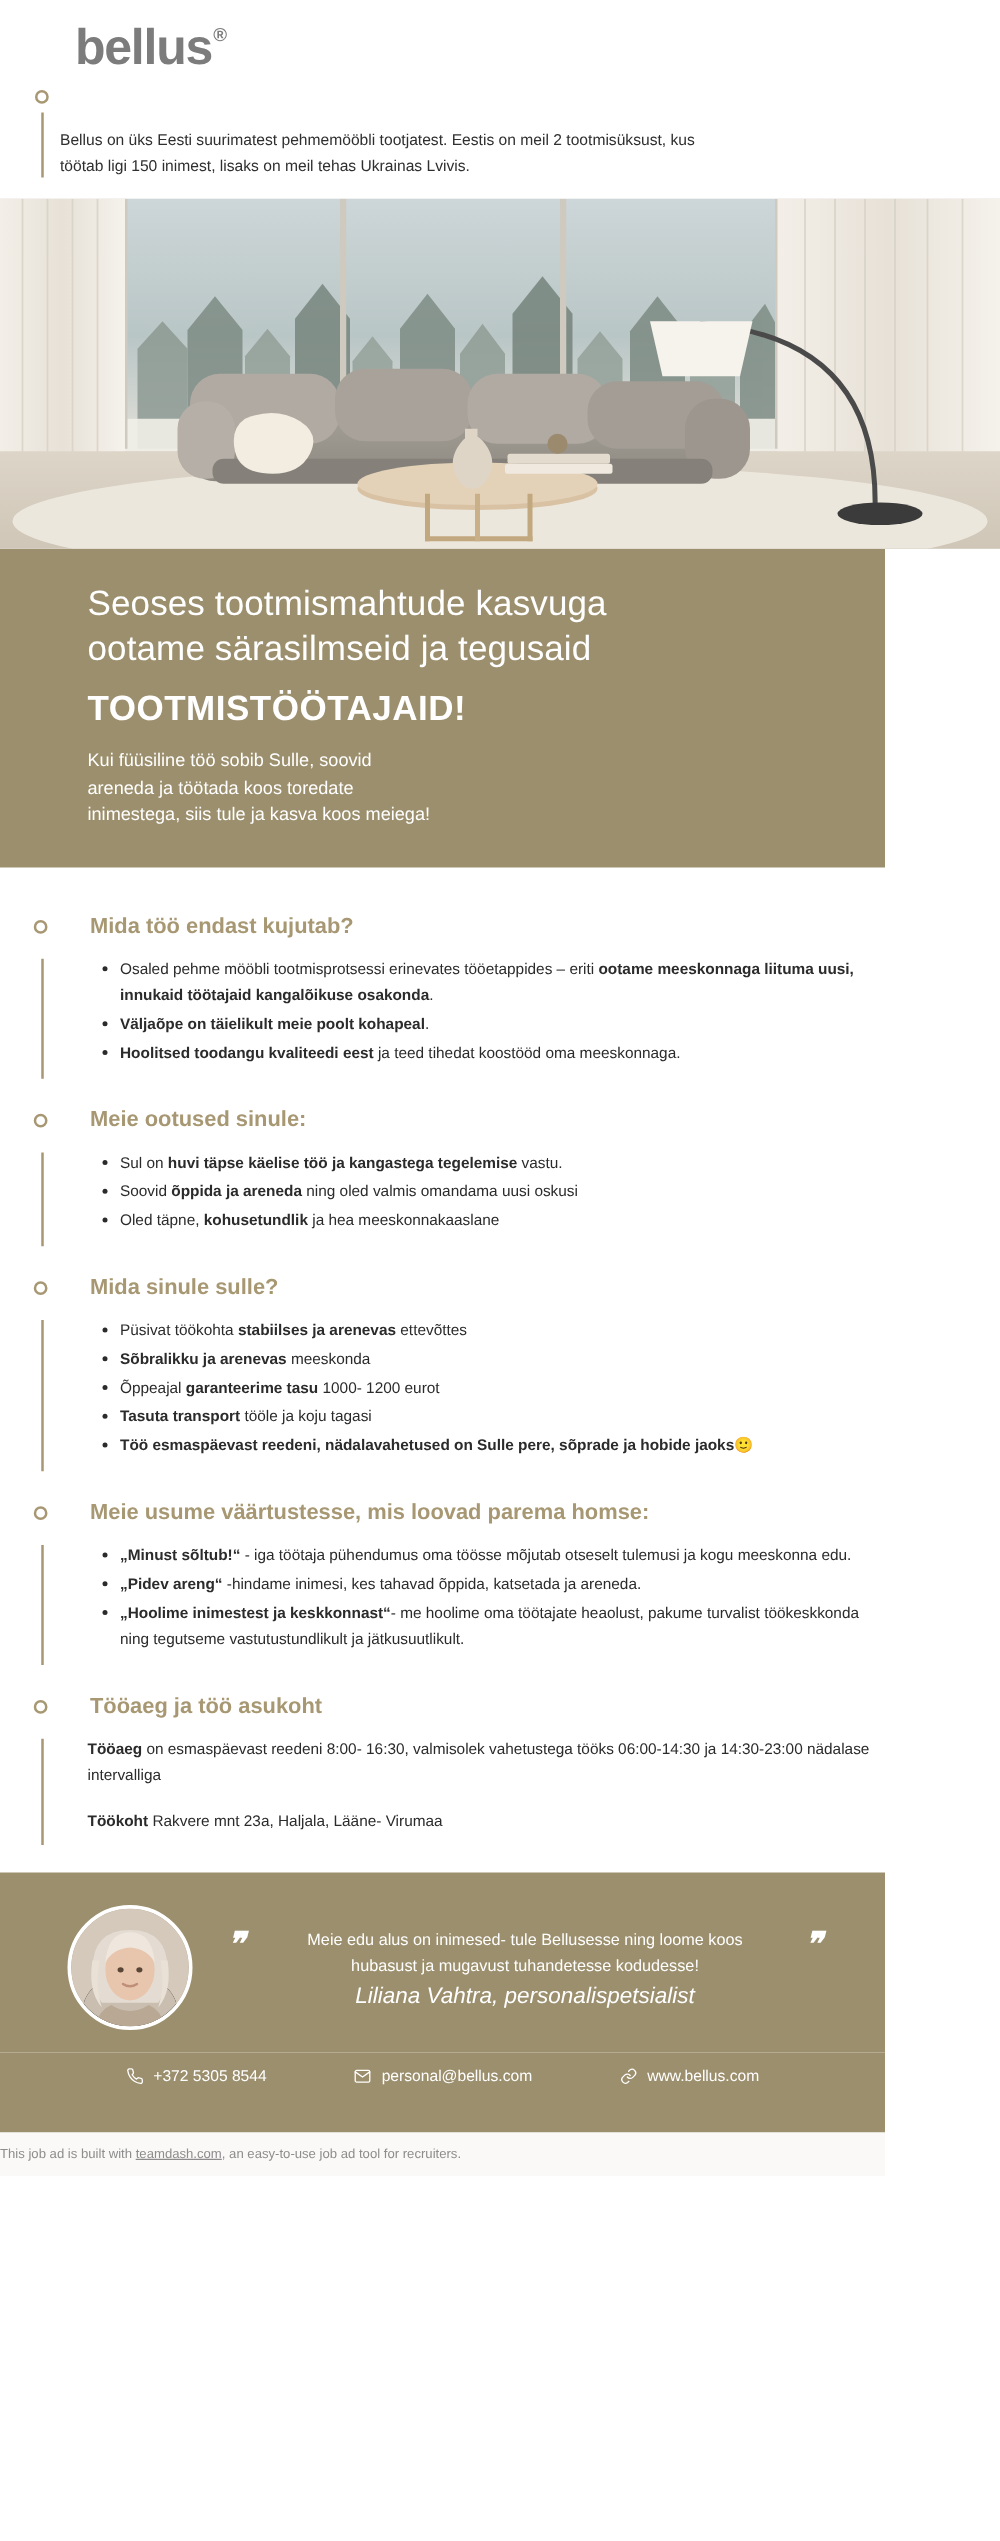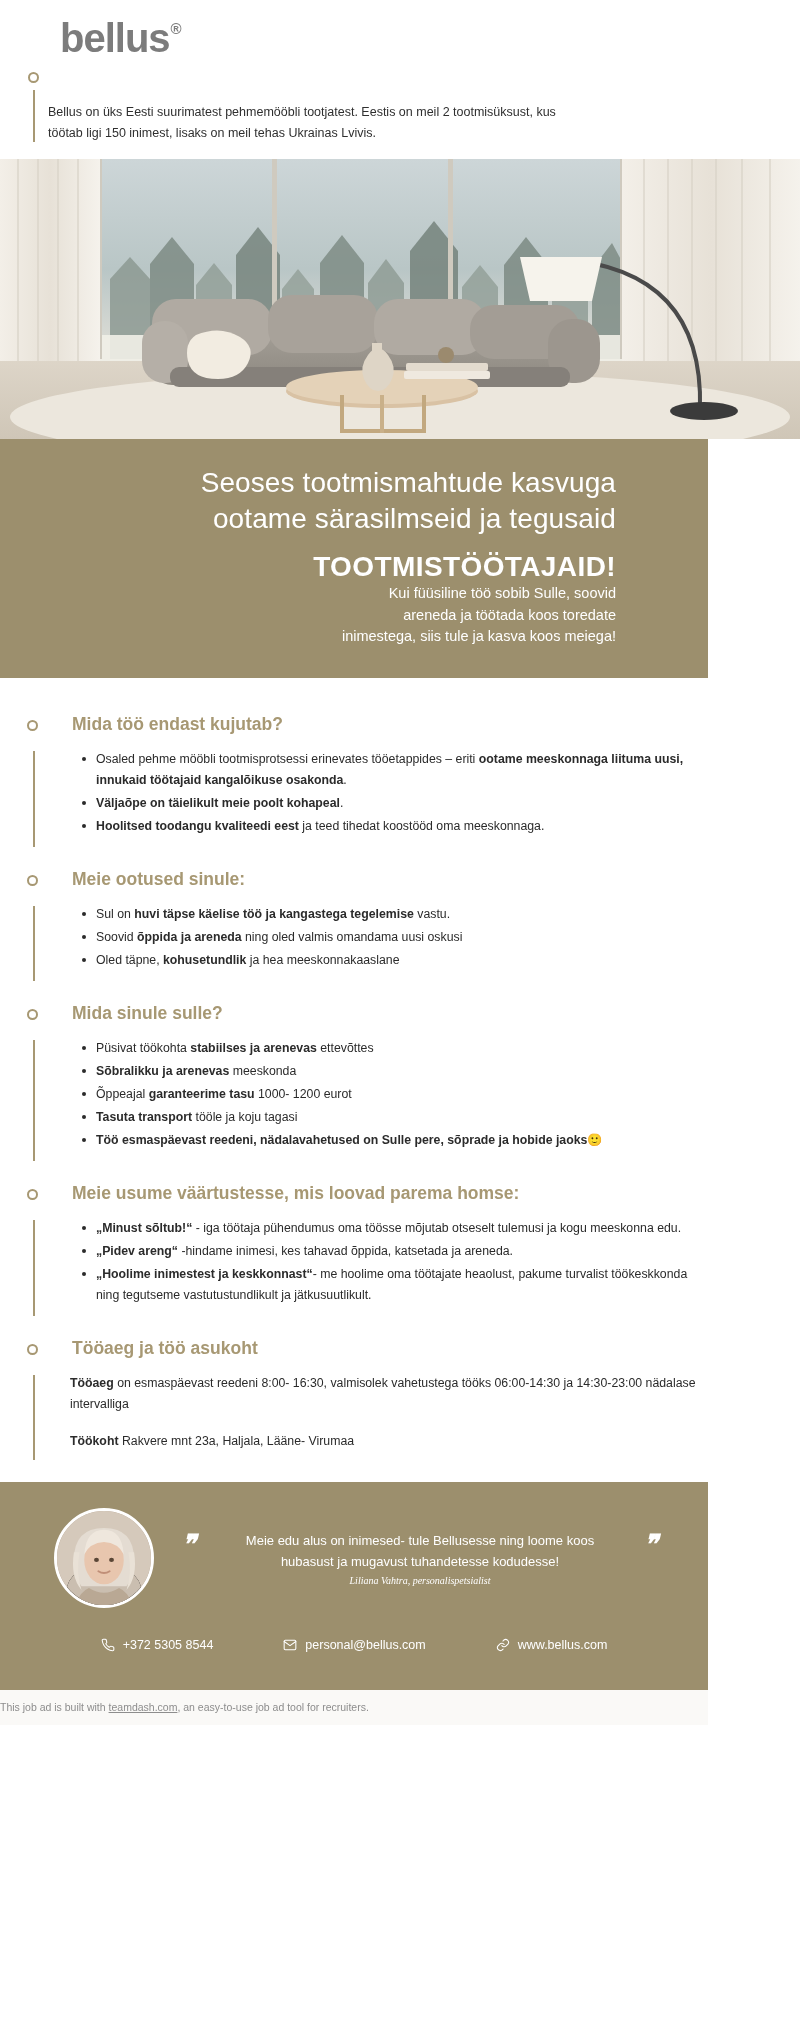--- a/index.html
+++ b/index.html
@@ -63,38 +63,38 @@
     position: relative;
     overflow: hidden;
     background: #cfcac2;
   }
   .hero svg { display: block; width: 800px; height: 280px; }
 
   
   .banner {
     background: #9c8f6d;
     color: #ffffff;
-    text-align: right;
+    text-align: left;
     padding: 26px 92px 30px 70px;
   }
   .banner h1 {
     margin: 0;
     font-size: 28px;
     font-weight: normal;
     line-height: 1.28;
     letter-spacing: 0.1px;
   }
   .banner h2 {
     margin: 14px 0 0 0;
     font-size: 28px;
     font-weight: bold;
     letter-spacing: 0.4px;
   }
   .banner .sub {
-    margin: 0 0 0 0;
+    margin: 16px 0 0 0;
     font-size: 14.5px;
     line-height: 1.5;
   }
 
   
   .content { padding: 22px 0 10px 0; }
 
   .section { position: relative; margin-bottom: 4px; }
   .section-head {
     position: relative;
@@ -194,24 +194,23 @@
     color: #fff;
   }
   .qmark.left { left: 10px; }
   .qmark.right { right: 10px; }
   .quote-text {
     font-size: 13px;
     line-height: 1.6;
     margin: 0;
   }
   .quote-author {
-    font-size: 10px;
+    font-size: 18px;
     font-style: italic;
     margin: 2px 0 0 0;
-    font-family: Liberation Serif, serif;
   }
 
   .contacts {
     background: #9c8f6d;
     color: #fff;
     display: flex;
     justify-content: center;
     gap: 70px;
     padding: 12px 0 38px 0;
     font-size: 12.5px;

